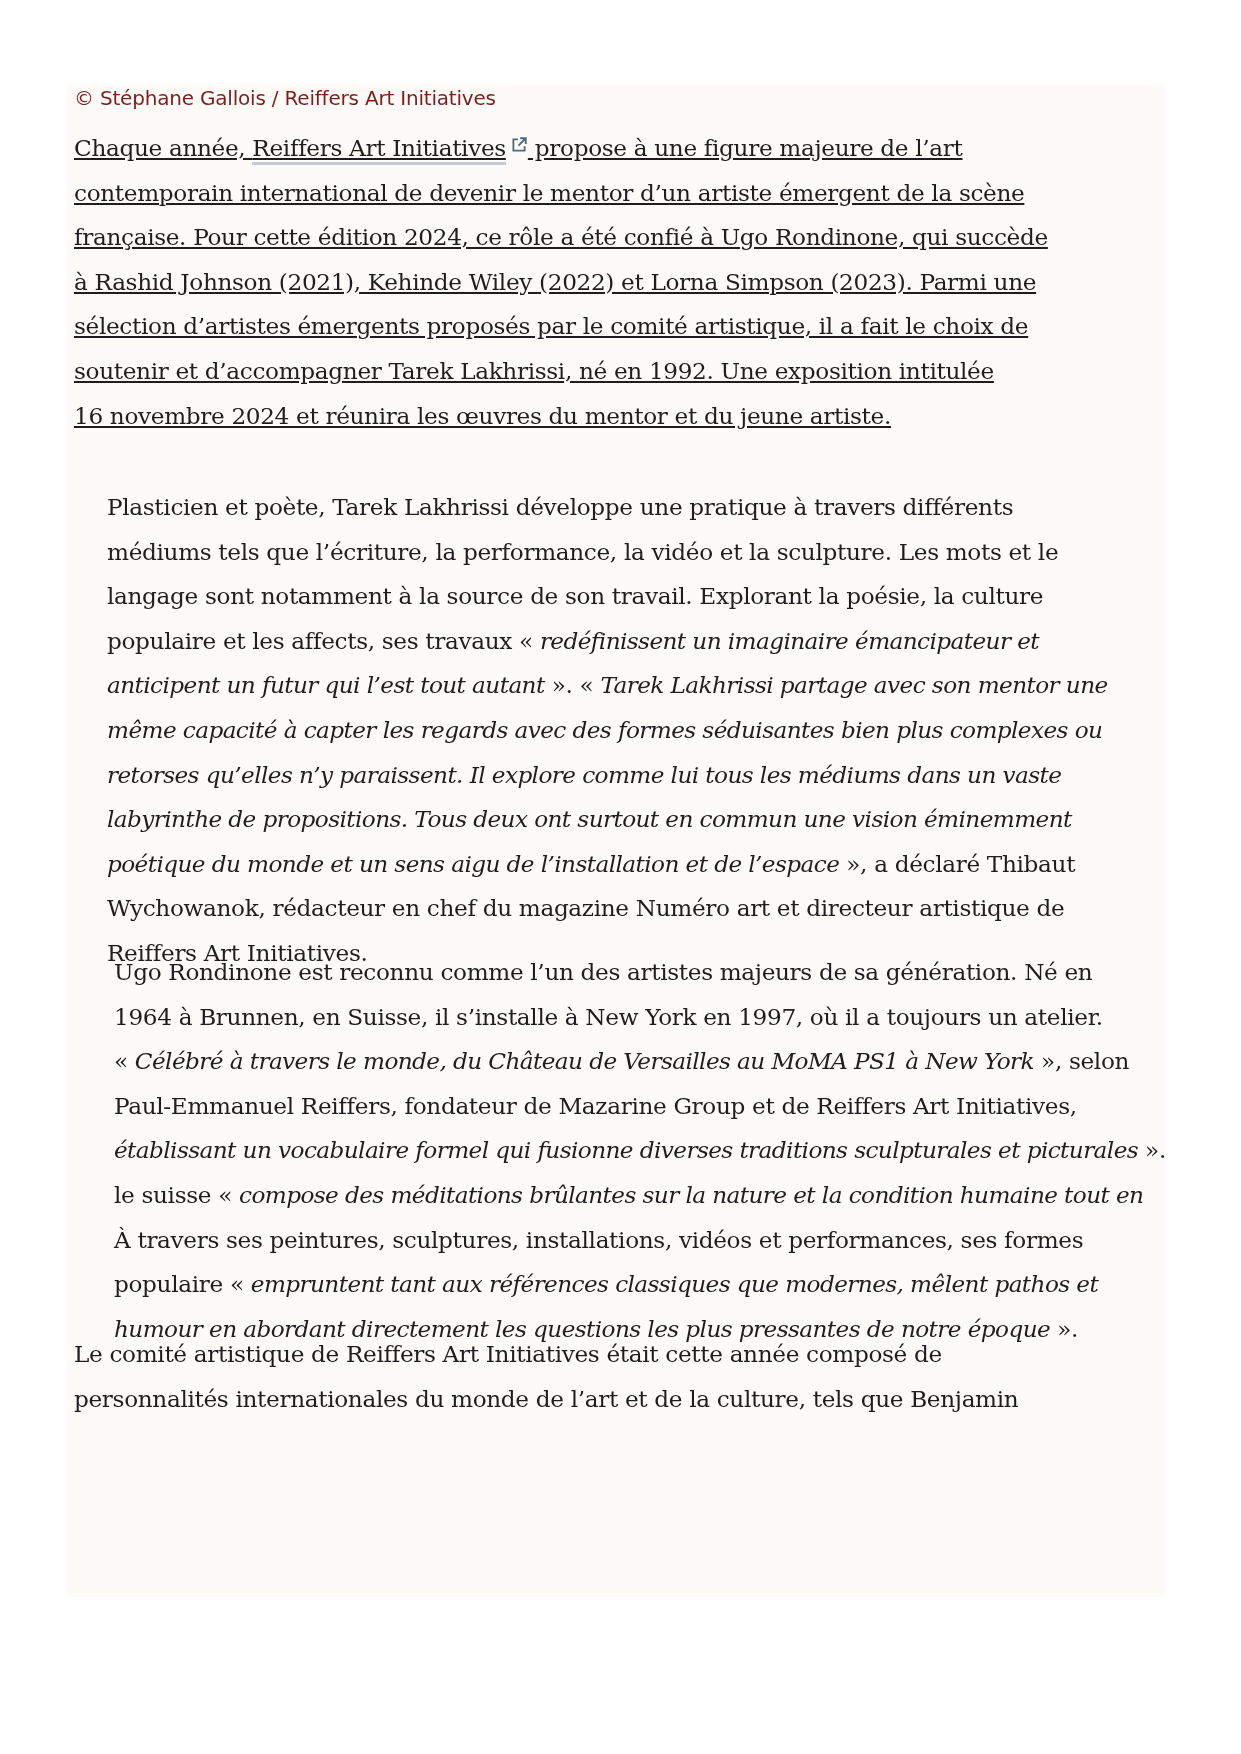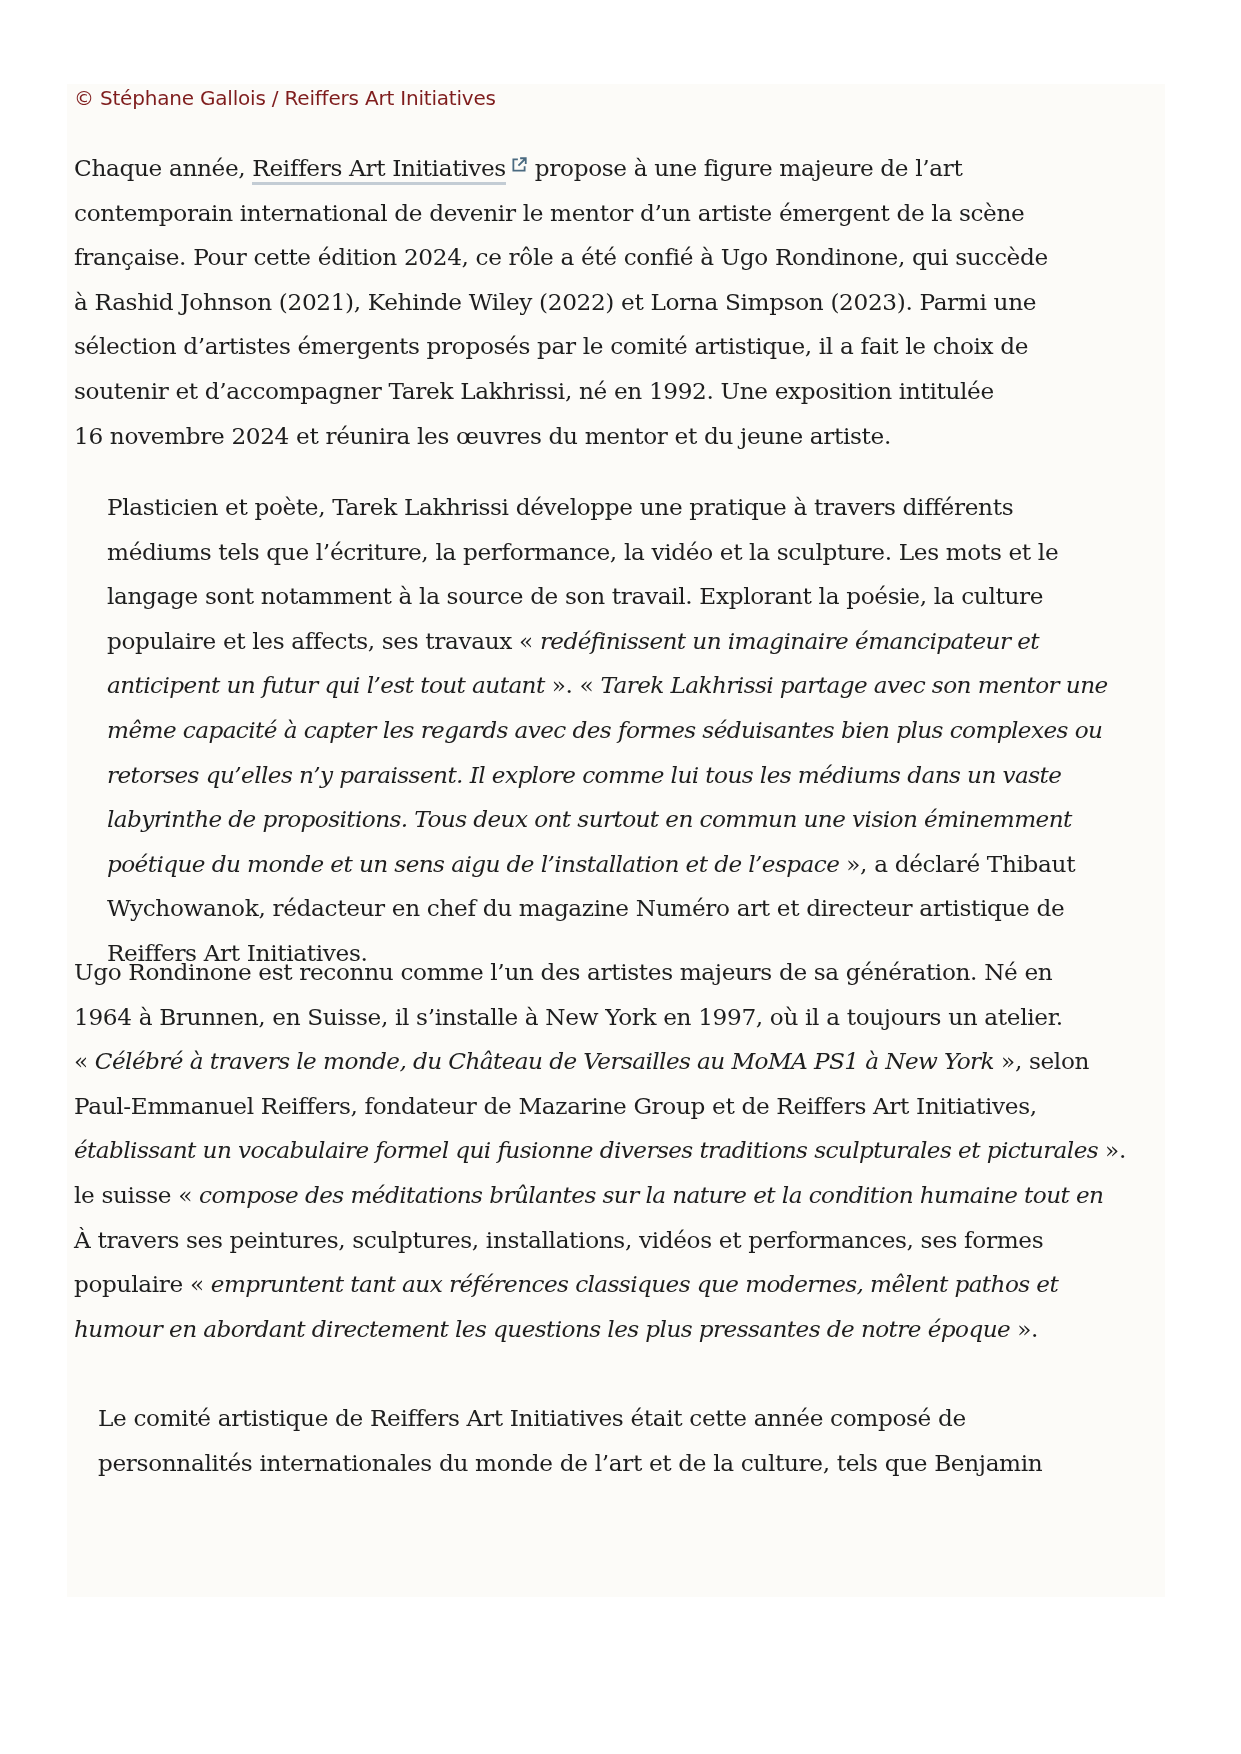--- a/index.html
+++ b/index.html
@@ -26,21 +26,21 @@
   }
   .ext-icon { display: inline-block; width: 18px; height: 18px; vertical-align: 2px; margin-left: 4px; }
 </style>
 </head>
 <body>
 
 <div class="article"></div>
 
 <div class="caption">© Stéphane Gallois / Reiffers Art Initiatives</div>
 
-<div class="para" id="p0" style="top:146px;">
+<div class="para" id="p0" style="top:126px;text-decoration:underline;">
     <span class="line"><span>Chaque année, </span><a class="link">Reiffers Art Initiatives</a><svg class="ext-icon" viewBox="0 0 16 16">
         <path d="M7 3H3v10h10V9" fill="none" stroke="#4a6a80" stroke-width="1.6"></path>
         <path d="M9 2h5v5M14 2L7.5 8.5" fill="none" stroke="#4a6a80" stroke-width="1.6"></path>
       </svg><span> propose à une figure majeure de l’art</span></span>
     <span class="line"><span>contemporain international de devenir le mentor d’un artiste émergent de la scène</span></span>
     <span class="line"><span>française. Pour cette édition 2024, ce rôle a été confié à Ugo Rondinone, qui succède</span></span>
     <span class="line"><span>à Rashid Johnson (2021), Kehinde Wiley (2022) et Lorna Simpson (2023). Parmi une</span></span>
     <span class="line"><span>sélection d’artistes émergents proposés par le comité artistique, il a fait le choix de</span></span>
     <span class="line"><span>soutenir et d’accompagner Tarek Lakhrissi, né en 1992. Une exposition intitulée</span></span>
     <span class="line"><span>16 novembre 2024 et réunira les œuvres du mentor et du jeune artiste.</span></span>
@@ -51,27 +51,27 @@
     <span class="line"><span>langage sont notamment à la source de son travail. Explorant la poésie, la culture</span></span>
     <span class="line"><span>populaire et les affects, ses travaux « </span><span class="it">redéfinissent un imaginaire émancipateur et</span></span>
     <span class="line"><span class="it">anticipent un futur qui l’est tout autant</span><span> ». « </span><span class="it">Tarek Lakhrissi partage avec son mentor une</span></span>
     <span class="line"><span class="it">même capacité à capter les regards avec des formes séduisantes bien plus complexes ou</span></span>
     <span class="line"><span class="it">retorses qu’elles n’y paraissent. Il explore comme lui tous les médiums dans un vaste</span></span>
     <span class="line"><span class="it">labyrinthe de propositions. Tous deux ont surtout en commun une vision éminemment</span></span>
     <span class="line"><span class="it">poétique du monde et un sens aigu de l’installation et de l’espace</span><span> », a déclaré Thibaut</span></span>
     <span class="line"><span>Wychowanok, rédacteur en chef du magazine Numéro art et directeur artistique de</span></span>
     <span class="line"><span>Reiffers Art Initiatives.</span></span>
   </div>
-<div class="para" id="p2" style="top:950px;">
+<div class="para" id="p2" style="top:950px;margin-left:40px;">
     <span class="line"><span>Ugo Rondinone est reconnu comme l’un des artistes majeurs de sa génération. Né en</span></span>
     <span class="line"><span>1964 à Brunnen, en Suisse, il s’installe à New York en 1997, où il a toujours un atelier.</span></span>
     <span class="line"><span>« </span><span class="it">Célébré à travers le monde, du Château de Versailles au MoMA PS1 à New York</span><span> », selon</span></span>
     <span class="line"><span>Paul-Emmanuel Reiffers, fondateur de Mazarine Group et de Reiffers Art Initiatives,</span></span>
     <span class="line"><span class="it">établissant un vocabulaire formel qui fusionne diverses traditions sculpturales et picturales</span><span> ».</span></span>
     <span class="line"><span>le suisse « </span><span class="it">compose des méditations brûlantes sur la nature et la condition humaine tout en</span></span>
     <span class="line"><span>À travers ses peintures, sculptures, installations, vidéos et performances, ses formes</span></span>
     <span class="line"><span>populaire « </span><span class="it">empruntent tant aux références classiques que modernes, mêlent pathos et</span></span>
     <span class="line"><span class="it">humour en abordant directement les questions les plus pressantes de notre époque</span><span> ».</span></span>
   </div>
-<div class="para" id="p3" style="top:1396px;margin-left:24px;">
+<div class="para" id="p3" style="top:1332px;">
     <span class="line"><span>Le comité artistique de Reiffers Art Initiatives était cette année composé de</span></span>
     <span class="line"><span>personnalités internationales du monde de l’art et de la culture, tels que Benjamin</span></span>
   </div>
 
 </body></html>

